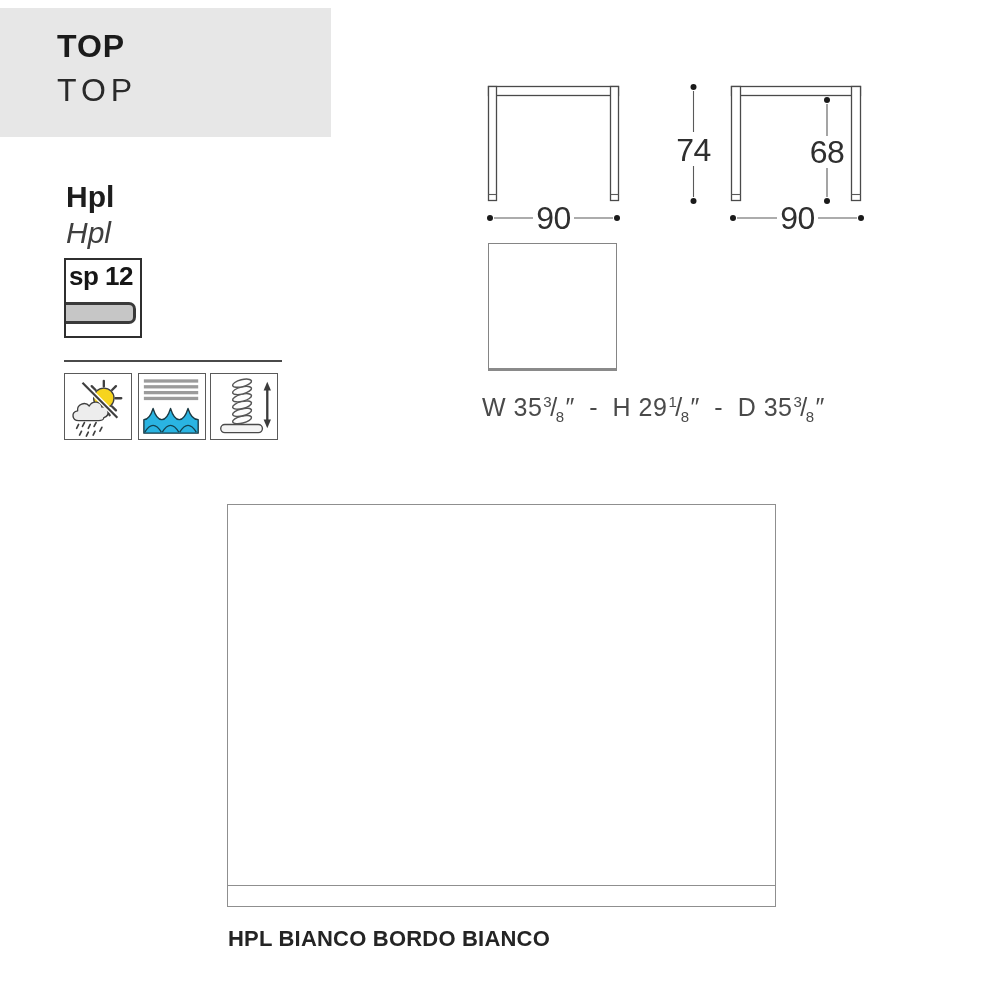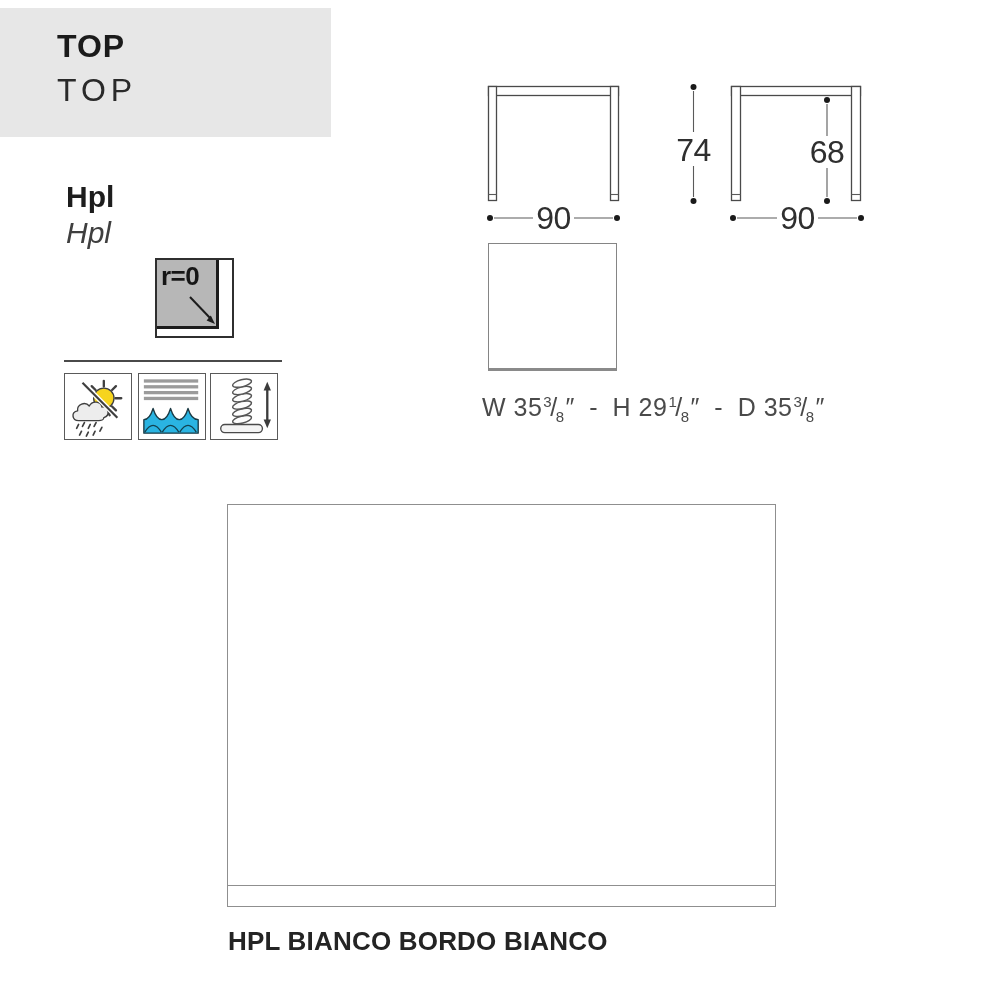--- a/index.html
+++ b/index.html
@@ -51,45 +51,40 @@
   .imperial { position:absolute; left:482px; top:393px; font-size:25px; color:#4a4a4a; letter-spacing:0.5px; white-space:nowrap; }
   .imperial sup { font-size:15px; vertical-align:9px; margin-left:1px; margin-right:-2px; }
   .imperial sub { font-size:15px; vertical-align:-6px; margin-left:-2px; }
   .imperial .sep { margin:0 7px; }
   .imperial .unit { margin-left:1px; }
 
   
   .swatch { position:absolute; left:227px; top:504px; width:549px; height:403px; background:#fff; border:1.5px solid #8f8f8f; }
   .swatch-edge { position:absolute; left:0; right:0; bottom:0; height:21px; border-top:1.5px solid #8f8f8f; background:#fff; }
 
-  .caption { position:absolute; left:228px; top:926px; font-size:26px; font-weight:700; color:#242424; letter-spacing:0.2px; }
+  .caption { position:absolute; left:228px; top:926px; font-size:22px; font-weight:700; color:#242424; letter-spacing:0.2px; }
 </style>
 </head>
 <body>
 
 <div class="page">
 
   <header class="band">
     <div class="title">TOP</div>
     <div class="subtitle">TOP</div>
   </header>
 
   <div class="mat-bold">Hpl</div>
   <div class="mat-italic">Hpl</div>
 
-
-  <div class="spec-box box-rad">
-    <div class="rad-gray">
-      <span class="spec-label">r=0</span>
-    </div>
-    <svg class="rad-arrow" width="75" height="76" viewBox="0 0 75 76">
-      <line x1="33" y1="37" x2="54" y2="59" stroke="#1c1c1c" stroke-width="2"></line>
-      <polygon points="58,64 53.8,55.4 49.6,60.4" fill="#1c1c1c"></polygon>
-    </svg>
-  </div>
+  <div class="spec-box box-th">
+    <span class="spec-label">sp 12</span>
+    <div class="th-bar"></div>
+  </div>
+
 
   <div class="divider"></div>
 
   <div class="feature-box fb1">
     <svg viewBox="0 0 68 67">
       <g stroke="#3f3f3f" stroke-width="2.4" stroke-linecap="round">
         <line x1="40" y1="13" x2="40" y2="7"></line>
         <line x1="48.5" y1="16.5" x2="52.5" y2="12.5"></line>
         <line x1="52" y1="25" x2="58" y2="25"></line>
         <line x1="48.5" y1="33.5" x2="52.5" y2="37.5"></line>

